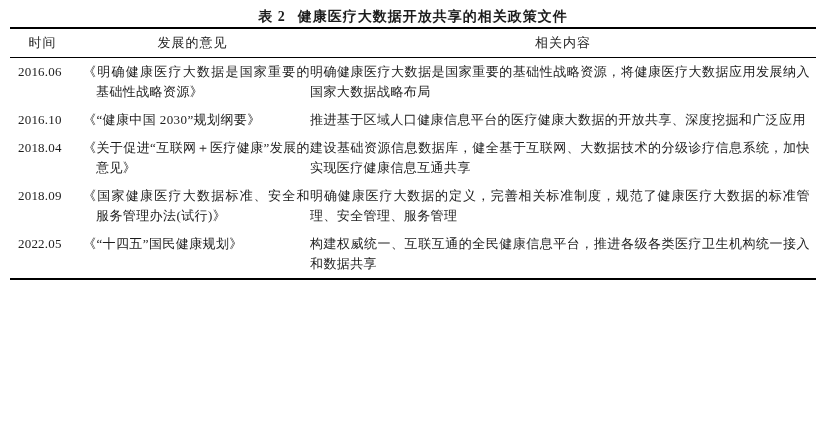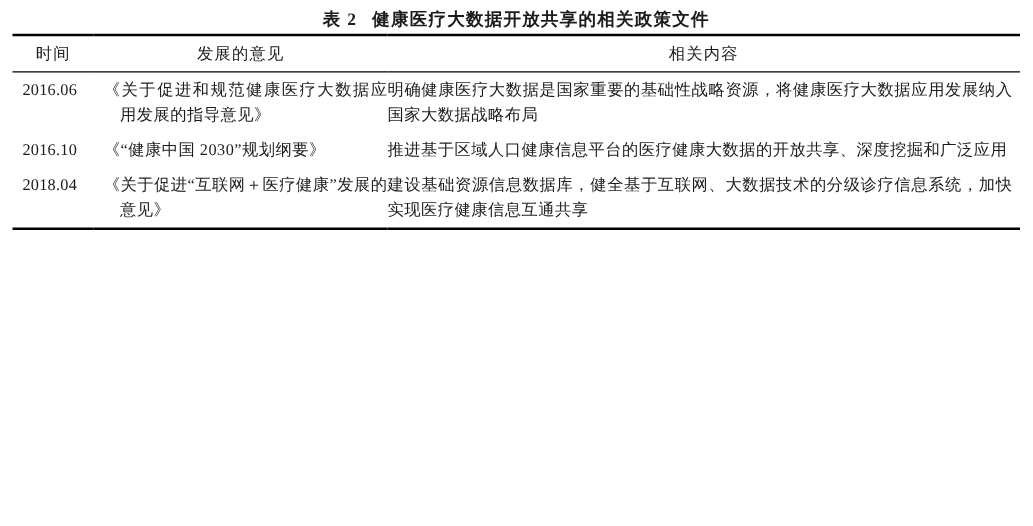--- a/index.html
+++ b/index.html
@@ -81,27 +81,37 @@
   <thead>
     <tr>
       <th>时间</th>
       <th>发展的意见</th>
       <th>相关内容</th>
     </tr>
   </thead>
   <tbody>
     <tr>
       <td class="col-time">2016.06</td>
-      <td class="col-policy">《关于促进和规范健康医疗大数据应用发展的指导意见》</td>
+      <td class="col-policy">《明确健康医疗大数据是国家重要的基础性战略资源》</td>
       <td class="col-content">明确健康医疗大数据是国家重要的基础性战略资源，将健康医疗大数据应用发展纳入国家大数据战略布局</td>
     </tr>
     <tr>
       <td class="col-time">2016.10</td>
       <td class="col-policy">《“健康中国 2030”规划纲要》</td>
       <td class="col-content">推进基于区域人口健康信息平台的医疗健康大数据的开放共享、深度挖掘和广泛应用</td>
     </tr>
     <tr>
       <td class="col-time">2018.04</td>
       <td class="col-policy">《关于促进“互联网＋医疗健康”发展的意见》</td>
       <td class="col-content">建设基础资源信息数据库，健全基于互联网、大数据技术的分级诊疗信息系统，加快实现医疗健康信息互通共享</td>
     </tr>
+    <tr>
+      <td class="col-time">2018.09</td>
+      <td class="col-policy">《国家健康医疗大数据标准、安全和服务管理办法(试行)》</td>
+      <td class="col-content">明确健康医疗大数据的定义，完善相关标准制度，规范了健康医疗大数据的标准管理、安全管理、服务管理</td>
+    </tr>
+    <tr>
+      <td class="col-time">2022.05</td>
+      <td class="col-policy">《“十四五”国民健康规划》</td>
+      <td class="col-content">构建权威统一、互联互通的全民健康信息平台，推进各级各类医疗卫生机构统一接入和数据共享</td>
+    </tr>
   </tbody>
 </table>
 
 </body></html>

